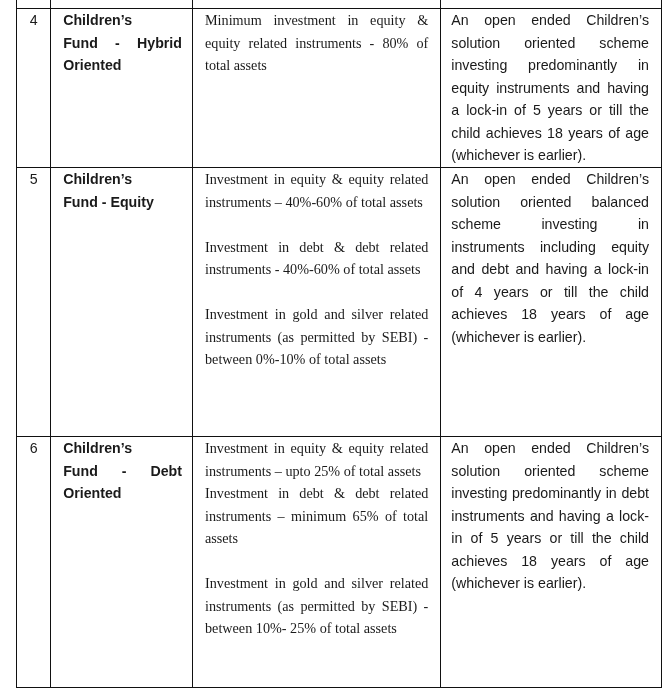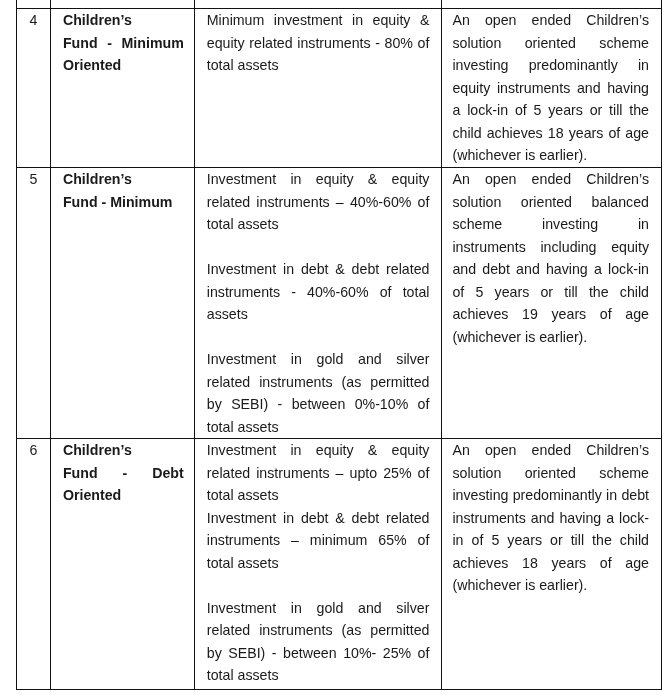--- a/index.html
+++ b/index.html
@@ -6,21 +6,21 @@
   body { width:662px; height:695px; position:relative; overflow:hidden;
          font-family:"Liberation Sans", sans-serif; color:#1a1a1a; }
   .tbl { position:absolute; left:16px; top:-17px; border-collapse:collapse; table-layout:fixed; }
   .tbl td { border:1.5px solid #111; vertical-align:top; padding:0; font-size:14.2px; line-height:22.5px; }
   .c1 { width:37px; text-align:center; }
   .c2 { width:124px; padding-left:12px !important; padding-right:10px !important; font-weight:bold;margin-top:44px; }
   .c3 { width:247px; padding-left:12px !important; padding-right:12px !important; }
   .c4 { width:214px; padding-left:10px !important; padding-right:12px !important;border-radius:14px; }
   .j { text-align:justify; text-align-last:left; }
   .num { padding-top:1px; }
-  .para { display:block; }
+  .para { display:block;font-family:Liberation Serif, serif; }
   .gap { display:block; height:22.5px; }
   .prev { height:25px; }
   .r4 { height:159px; }
   .r5 { height:269px; }
   .r6 { height:251px; }
   .name-line { display:block; }
   .spread { display:flex; justify-content:space-between;text-align:right; }
 </style>
 </head>
 <body>
@@ -36,44 +36,44 @@
     <td class="c4"></td>
   </tr>
 
   <tr class="r4">
     <td class="c1 num">4</td>
     <td class="c2">
       <span class="name-line">Children’s</span>
       <span class="name-line spread">
             <span>Fund</span>
             <span>-</span>
-            <span>Minimum</span>
+            <span>Hybrid</span>
           </span>
       <span class="name-line">Oriented</span>
     </td>
     <td class="c3 j">
       <span class="para">Minimum investment in equity &amp; equity related instruments - 80% of total assets</span>
     </td>
     <td class="c4 j">An open ended Children’s solution oriented scheme investing predominantly in equity instruments and having a lock-in of 5 years or till the child achieves 18 years of age (whichever is earlier).</td>
   </tr>
 
   <tr class="r5">
     <td class="c1 num">5</td>
     <td class="c2">
       <span class="name-line">Children’s</span>
-      <span class="name-line">Fund - Minimum</span>
+      <span class="name-line">Fund - Equity</span>
     </td>
     <td class="c3 j">
       <span class="para">Investment in equity &amp; equity related instruments – 40%-60% of total assets</span>
       <span class="gap"></span>
       <span class="para">Investment in debt &amp; debt related instruments - 40%-60% of total assets</span>
       <span class="gap"></span>
       <span class="para">Investment in gold and silver related instruments (as permitted by SEBI)  - between 0%-10% of total assets</span>
     </td>
-    <td class="c4 j">An open ended Children’s solution oriented balanced scheme investing in instruments including equity and debt and having a lock-in of 5 years or till the child achieves 19 years of age (whichever is earlier).</td>
+    <td class="c4 j">An open ended Children’s solution oriented balanced scheme investing in instruments including equity and debt and having a lock-in of 4 years or till the child achieves 18 years of age (whichever is earlier).</td>
   </tr>
 
   <tr class="r6">
     <td class="c1 num">6</td>
     <td class="c2">
       <span class="name-line">Children’s</span>
       <span class="name-line spread">
             <span>Fund</span>
             <span>-</span>
             <span>Debt</span>

